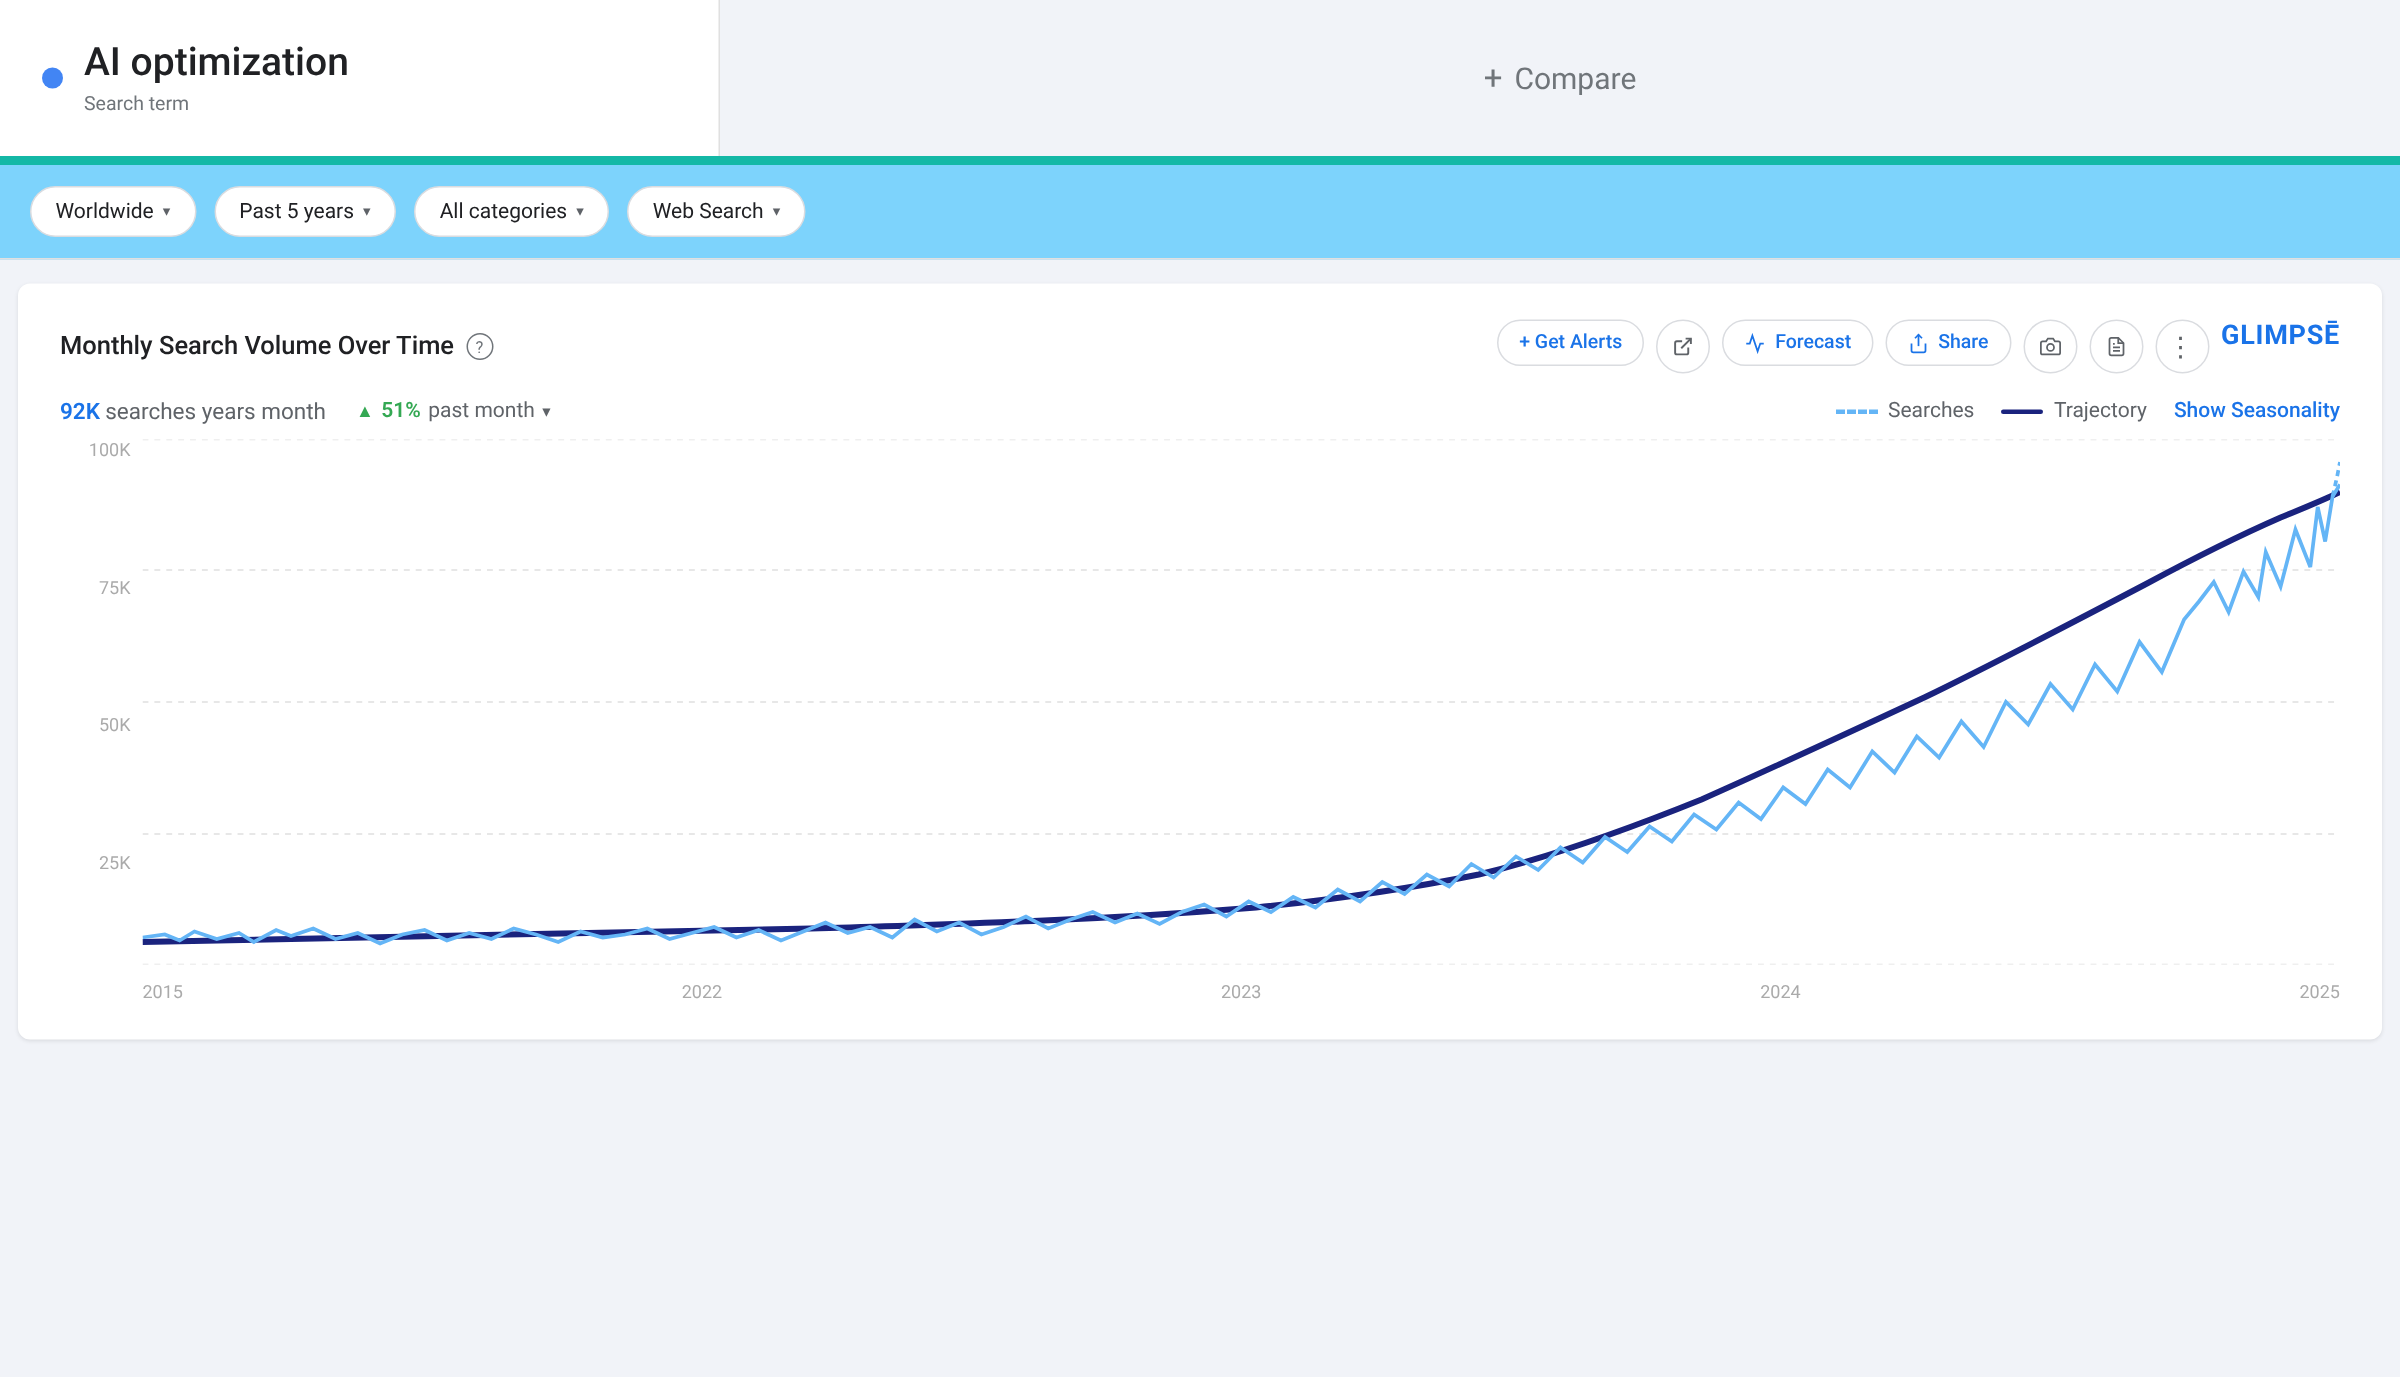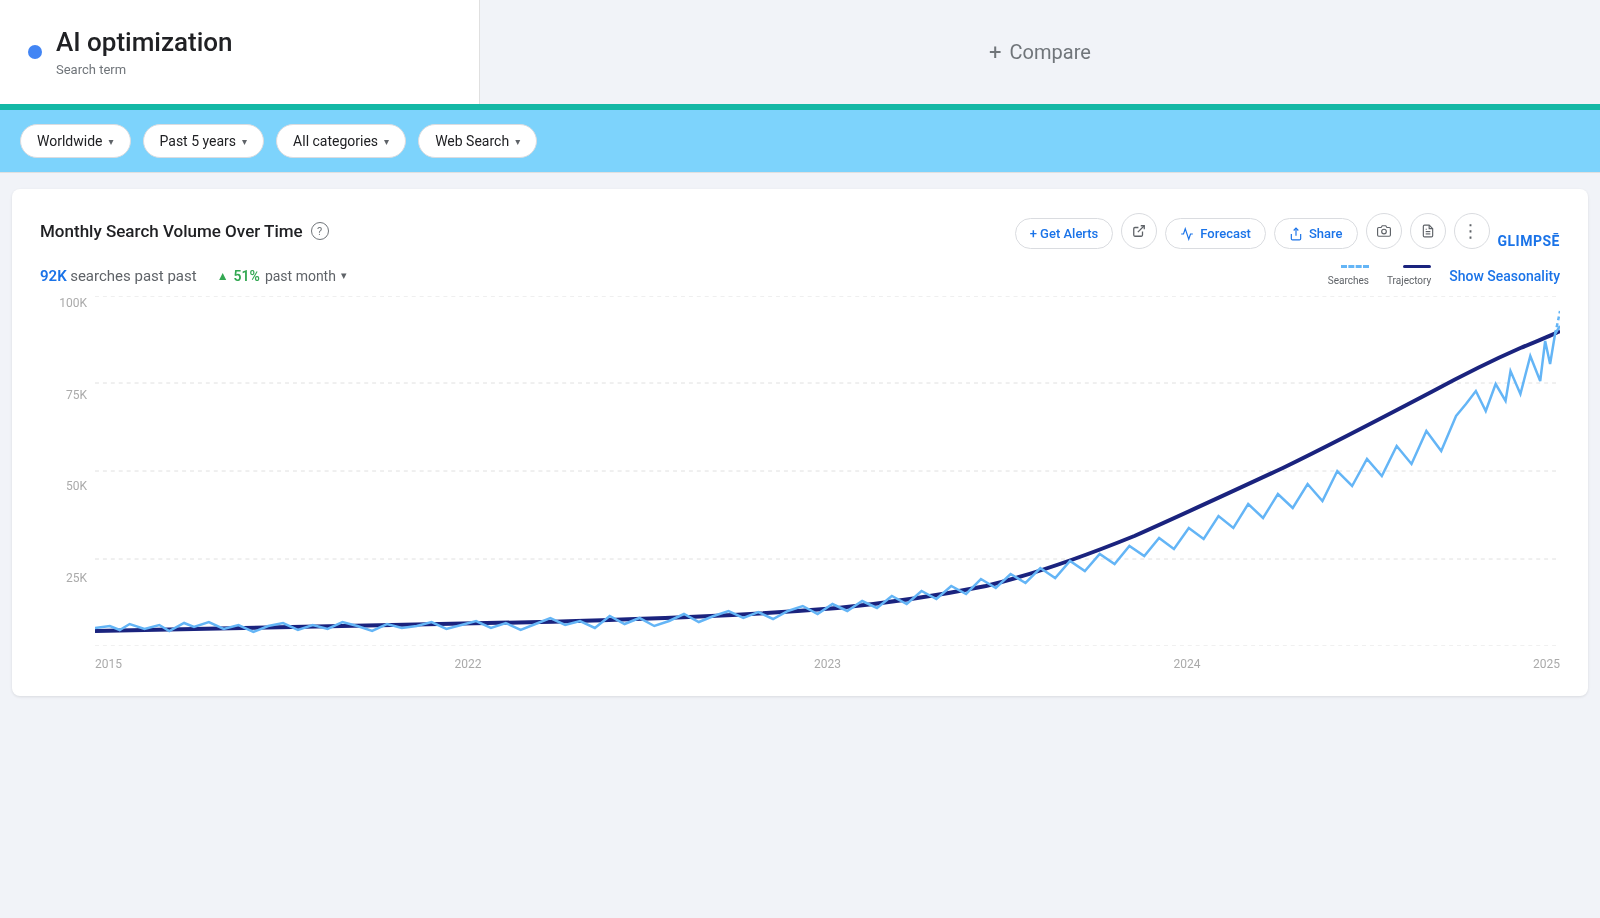--- a/index.html
+++ b/index.html
@@ -138,21 +138,21 @@
       display: flex;
       align-items: center;
       justify-content: center;
       font-size: 11px;
       color: #70757a;
       cursor: pointer;
     }
 
     .chart-actions {
       display: flex;
-      align-items: flex-end;
+      align-items: flex-start;
       gap: 8px;
     }
 
     .action-btn {
       display: flex;
       align-items: center;
       gap: 6px;
       border: 1px solid #dadce0;
       border-radius: 20px;
       padding: 7px 14px;
@@ -184,21 +184,21 @@
       display: flex;
       align-items: center;
       justify-content: center;
       background: #fff;
       cursor: pointer;
       color: #5f6368;
       font-size: 16px;
     }
 
     .glimpse-logo {
-      font-size: 14px;
+      font-size: 18px;
       font-weight: 700;
       color: #1a73e8;
       letter-spacing: 0.5px;
       cursor: pointer;
     }
 
     .stats-row {
       display: flex;
       align-items: center;
       justify-content: space-between;
@@ -247,25 +247,24 @@
     }
 
     .legend {
       display: flex;
       align-items: center;
       gap: 18px;
     }
 
     .legend-item {
       display: flex;
-      align-items: flex-end;
+      align-items: center;
       gap: 7px;
-      font-size: 10px;
-      color: #5f6368;
-      flex-direction: column;
+      font-size: 14px;
+      color: #5f6368;
     }
 
     .show-seasonality-btn {
       color: #1a73e8;
       font-size: 14px;
       font-weight: 500;
       cursor: pointer;
       background: none;
       border: none;
       font-family: inherit;
@@ -410,21 +409,21 @@
         <span style="font-size:18px;color:#5f6368;letter-spacing:2px;">⋮</span>
       </button>
       <span class="glimpse-logo">GLIMPSĒ</span>
     </div>
   </div>
 
   <div class="stats-row">
     <div class="stats-left">
       <div>
         <span class="searches-num">92K</span>
-        <span class="searches-stat">searches past past</span>
+        <span class="searches-stat">searches years month</span>
       </div>
       <div class="growth-badge">
         <span class="triangle-up">▲</span>
         <span class="growth-pct">51%</span>
         <span>past month</span>
         <span class="chevron-down-sm">▾</span>
       </div>
     </div>
     <div class="legend">
       <div class="legend-item">

